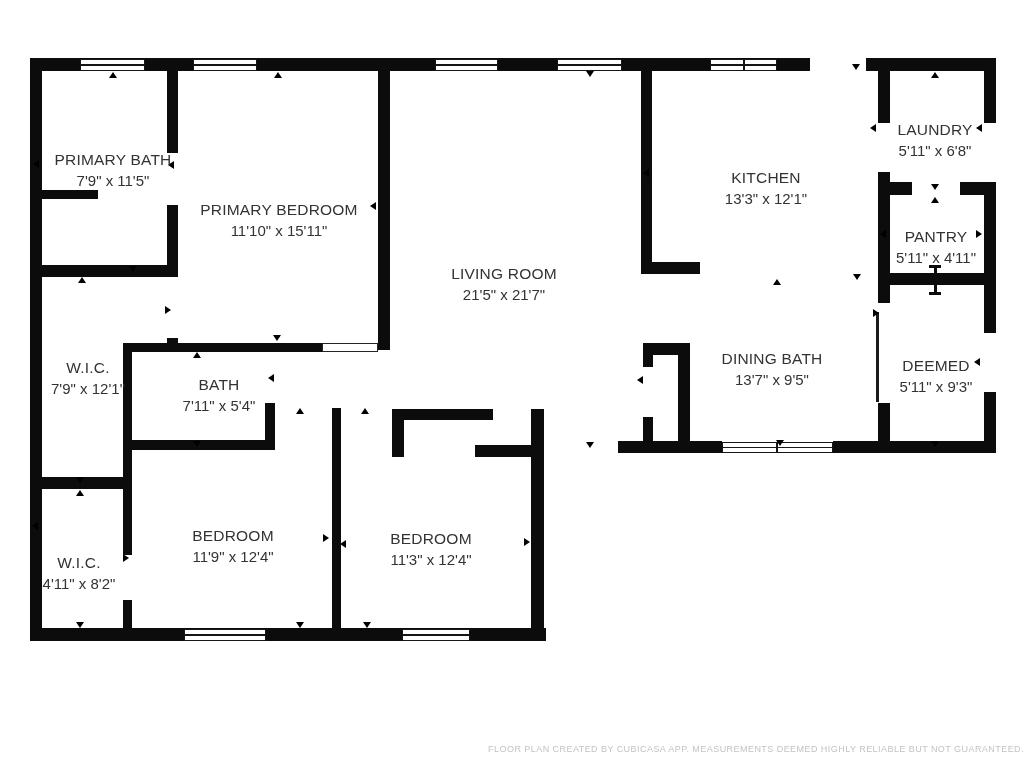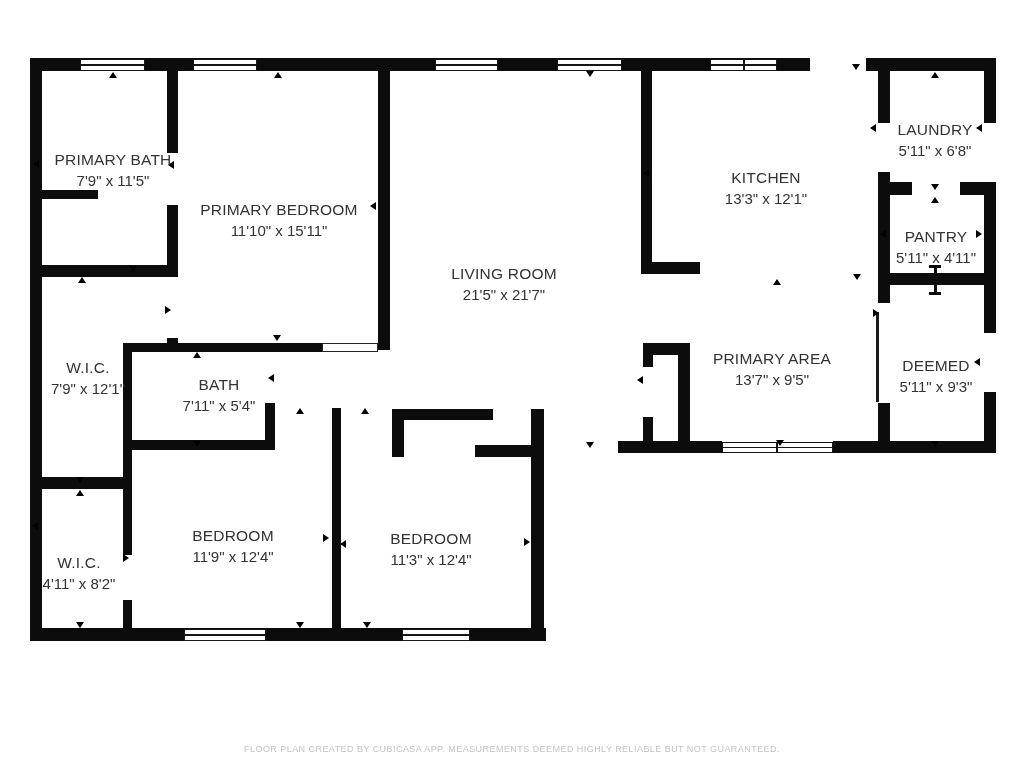--- a/index.html
+++ b/index.html
@@ -11,21 +11,21 @@
   .opening { position:absolute; background:#ffffff; border:1px solid #242424; box-sizing:border-box; }
   .leaf { position:absolute; background:#1a1a1a; }
   .marker { position:absolute; width:0; height:0; }
   .m-up    { border-left:4px solid transparent; border-right:4px solid transparent; border-bottom:6px solid #000; }
   .m-down  { border-left:4px solid transparent; border-right:4px solid transparent; border-top:6px solid #000; }
   .m-left  { border-top:4px solid transparent; border-bottom:4px solid transparent; border-right:6px solid #000; }
   .m-right { border-top:4px solid transparent; border-bottom:4px solid transparent; border-left:6px solid #000; }
   .room-label { position:absolute; transform:translate(-50%,-50%); text-align:center; color:#333333; white-space:nowrap; }
   .room-name { font-size:15.5px; letter-spacing:0.2px; line-height:21px; }
   .room-dims { font-size:15px; line-height:21px; }
-  .footer-note { position:absolute; left:0; right:0; top:735px; text-align:center; font-size:9px;
+  .footer-note { position:absolute; left:0; right:0; top:735px; text-align:right; font-size:9px;
                  letter-spacing:0.45px; color:#c3c3c3; }
 </style>
 </head>
 <body>
 
 <div id="plan">
   <p class="footer-note">FLOOR PLAN CREATED BY CUBICASA APP. MEASUREMENTS DEEMED HIGHLY RELIABLE BUT NOT GUARANTEED.</p>
 <div class="wall" style="left: 30px; top: 58px; width: 780px; height: 13px;"></div>
     <div class="wall" style="left: 866px; top: 58px; width: 130px; height: 13px;"></div>
     <div class="wall" style="left: 30px; top: 58px; width: 12px; height: 583px;"></div>
@@ -163,21 +163,21 @@
     </div>
     <div class="room-label" style="left: 936px; top: 247px;">
       <div class="room-name">PANTRY</div>
       <div class="room-dims">5'11" x 4'11"</div>
     </div>
     <div class="room-label" style="left: 936px; top: 376px;">
       <div class="room-name">DEEMED</div>
       <div class="room-dims">5'11" x 9'3"</div>
     </div>
     <div class="room-label" style="left: 772px; top: 369px;">
-      <div class="room-name">PRIMARY AREA</div>
+      <div class="room-name">DINING BATH</div>
       <div class="room-dims">13'7" x 9'5"</div>
     </div>
     <div class="room-label" style="left: 88px; top: 378px;">
       <div class="room-name">W.I.C.</div>
       <div class="room-dims">7'9" x 12'1"</div>
     </div>
     <div class="room-label" style="left: 219px; top: 387px; margin-top: 8px;">
       <div class="room-name">BATH</div>
       <div class="room-dims">7'11" x 5'4"</div>
     </div>

